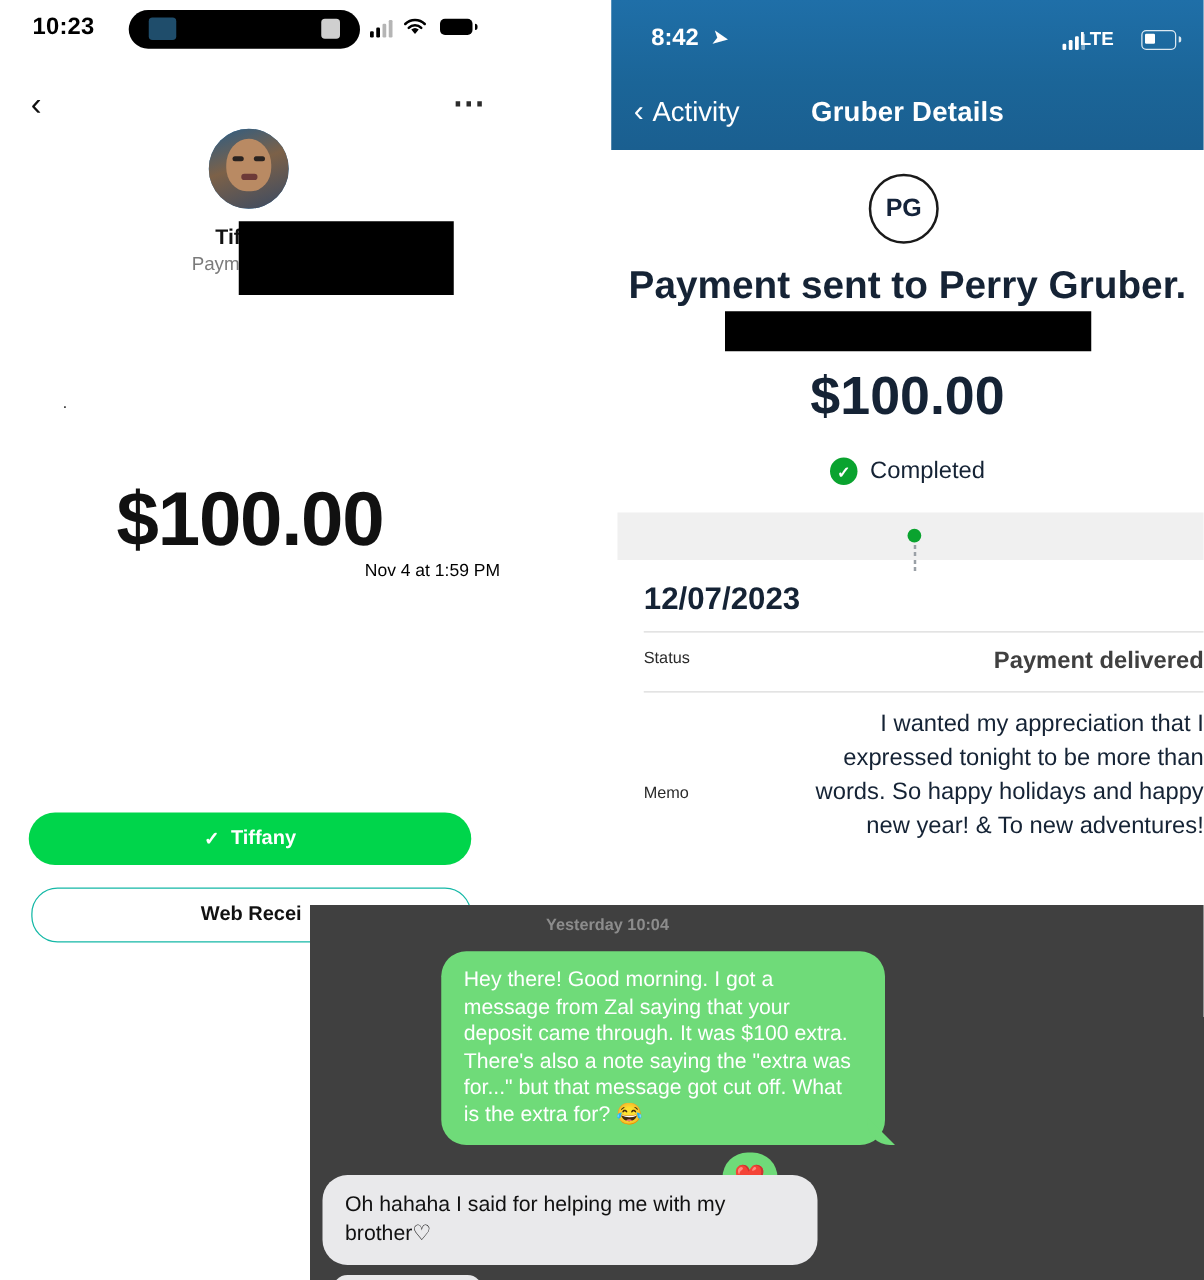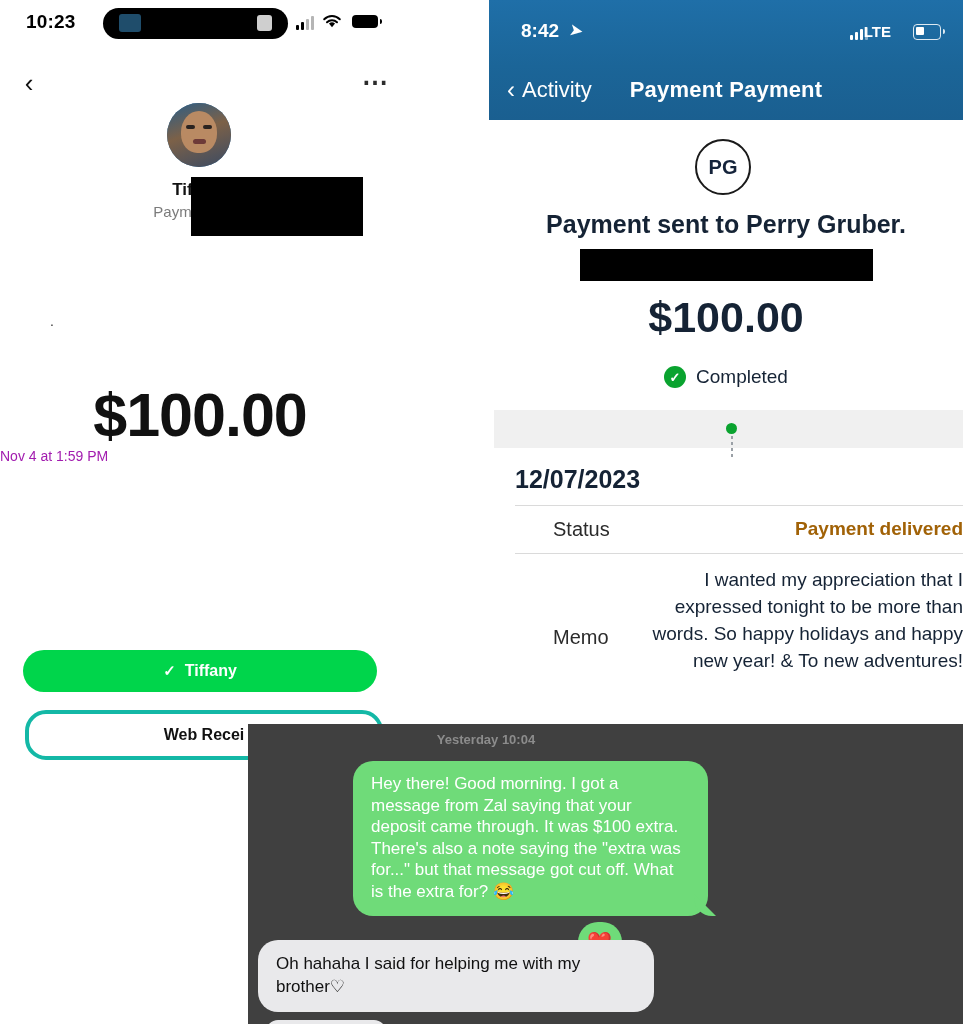--- a/index.html
+++ b/index.html
@@ -186,23 +186,23 @@
     text-align: center;
     font-size: 61px;
     font-weight: 700;
     color: #111;
     letter-spacing: -1px;
   }
   .l-date {
     position: absolute;
     left: 0; top: 448px;
     width: 400px;
-    text-align: left;
+    text-align: right;
     font-size: 14px;
-    color: #a21caf;
+    color: #000000;
   }
   .l-received-btn {
     position: absolute;
     left: 23px; top: 650px;
     width: 354px; height: 42px;
     background: #00d54b;
     border-radius: 21px;
     color: #fff;
     font-size: 16px;
     font-weight: 700;
@@ -212,21 +212,21 @@
     gap: 9px;
   }
   .l-check {
     font-size: 15px;
     color: #fff;
   }
   .l-web-btn {
     position: absolute;
     left: 25px; top: 710px;
     width: 350px; height: 42px;
-    border: 4px solid #14b8a6;
+    border: 1px solid #14b8a6;
     border-radius: 21px;
     background: #fff;
     color: #111;
     font-size: 16px;
     font-weight: 700;
     display: flex;
     align-items: center;
     justify-content: center;
   }
 
@@ -341,21 +341,21 @@
     justify-content: center;
     font-size: 20px;
     font-weight: 700;
     color: #14233a;
   }
   .r-sent {
     position: absolute;
     left: 0; top: 210px;
     width: 474px;
     text-align: center;
-    font-size: 25px;
+    font-size: 31px;
     font-weight: 700;
     color: #152335;
   }
   .r-redact {
     position: absolute;
     left: 91px; top: 249px;
     width: 293px; height: 32px;
     background: #000;
   }
   .r-amount {
@@ -419,30 +419,29 @@
     position: absolute;
     left: 26px;
     width: 448px;
     border-top: 1px solid #dadada;
   }
   #r-row-status { top: 505px; height: 48px; }
   #r-row-memo { top: 553px; height: 160px; }
   .r-row-label {
     position: absolute;
     left: 0; top: 12px;
-    font-size: 20px;
+    font-size: 13px;
     color: #2b2b2b;
-    margin-left: 38px;
   }
   .r-row-value {
     position: absolute;
     right: 0; top: 12px;
     font-size: 19px;
     font-weight: 700;
-    color: #a16207;
+    color: #404040;
     text-align: right;
   }
   #r-memo-label { top: 72px; }
   .r-memo-value {
     position: absolute;
     right: 0; top: 12px;
     width: 340px;
     font-size: 19px;
     color: #152335;
     text-align: right;
@@ -592,21 +591,21 @@
         <i></i>
         <i></i>
       </div>
     <div class="r-lte">LTE</div>
     <div class="r-battery"></div>
 
     <div class="r-nav-back">
       <span class="r-chev">‹</span>
       <span>Activity</span>
     </div>
-    <div class="r-title">Payment Payment</div>
+    <div class="r-title">Gruber Details</div>
   </div>
 
   <div class="r-initials">PG</div>
   <div class="r-sent">Payment sent to Perry Gruber.</div>
   <div class="r-redact"></div>
   <div class="r-amount">$100.00</div>
 
   <div class="r-status">
     <span class="r-status-dot">✓</span>
     <span>Completed</span>

